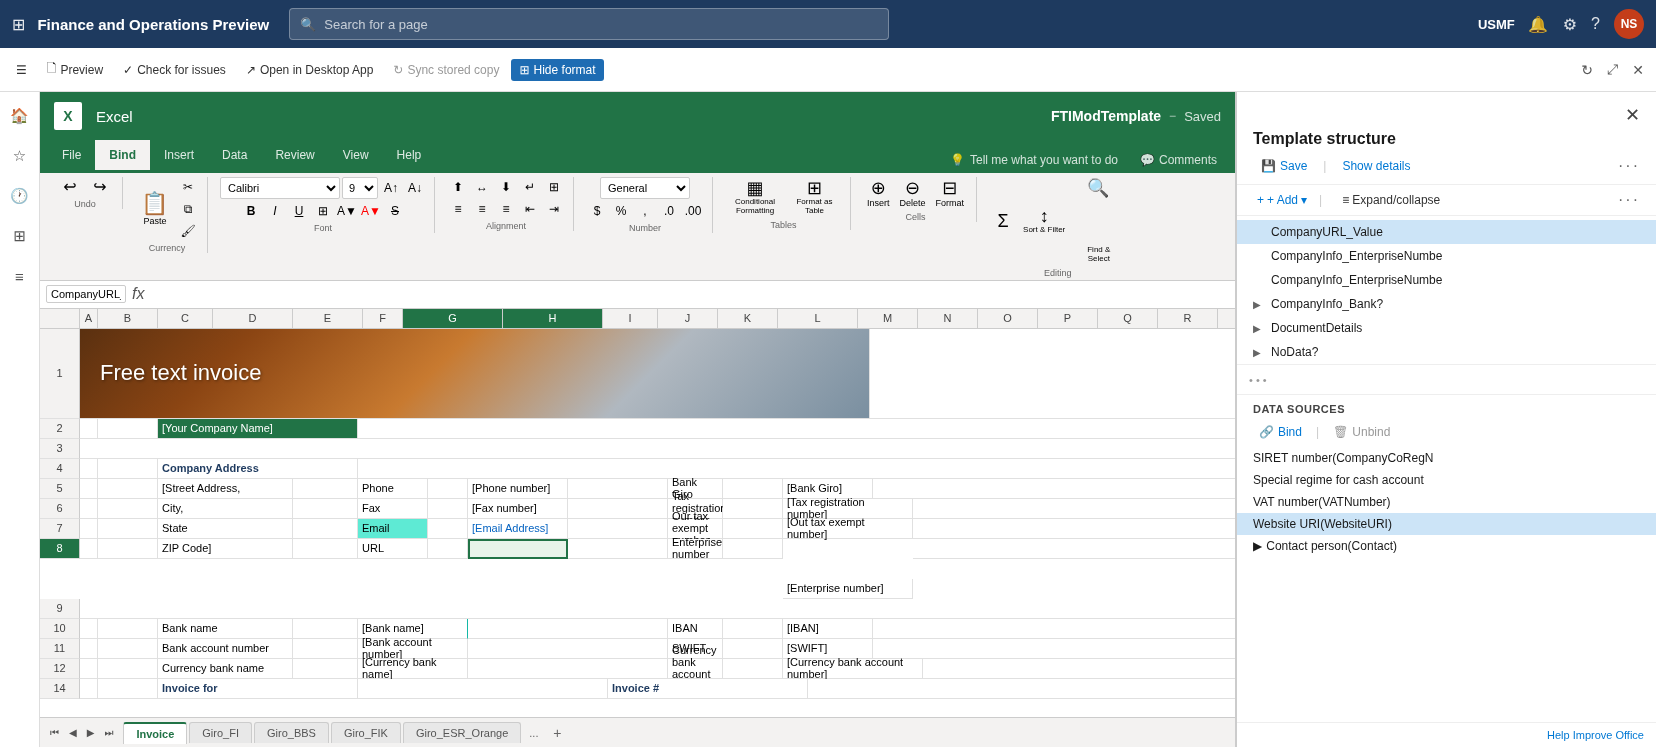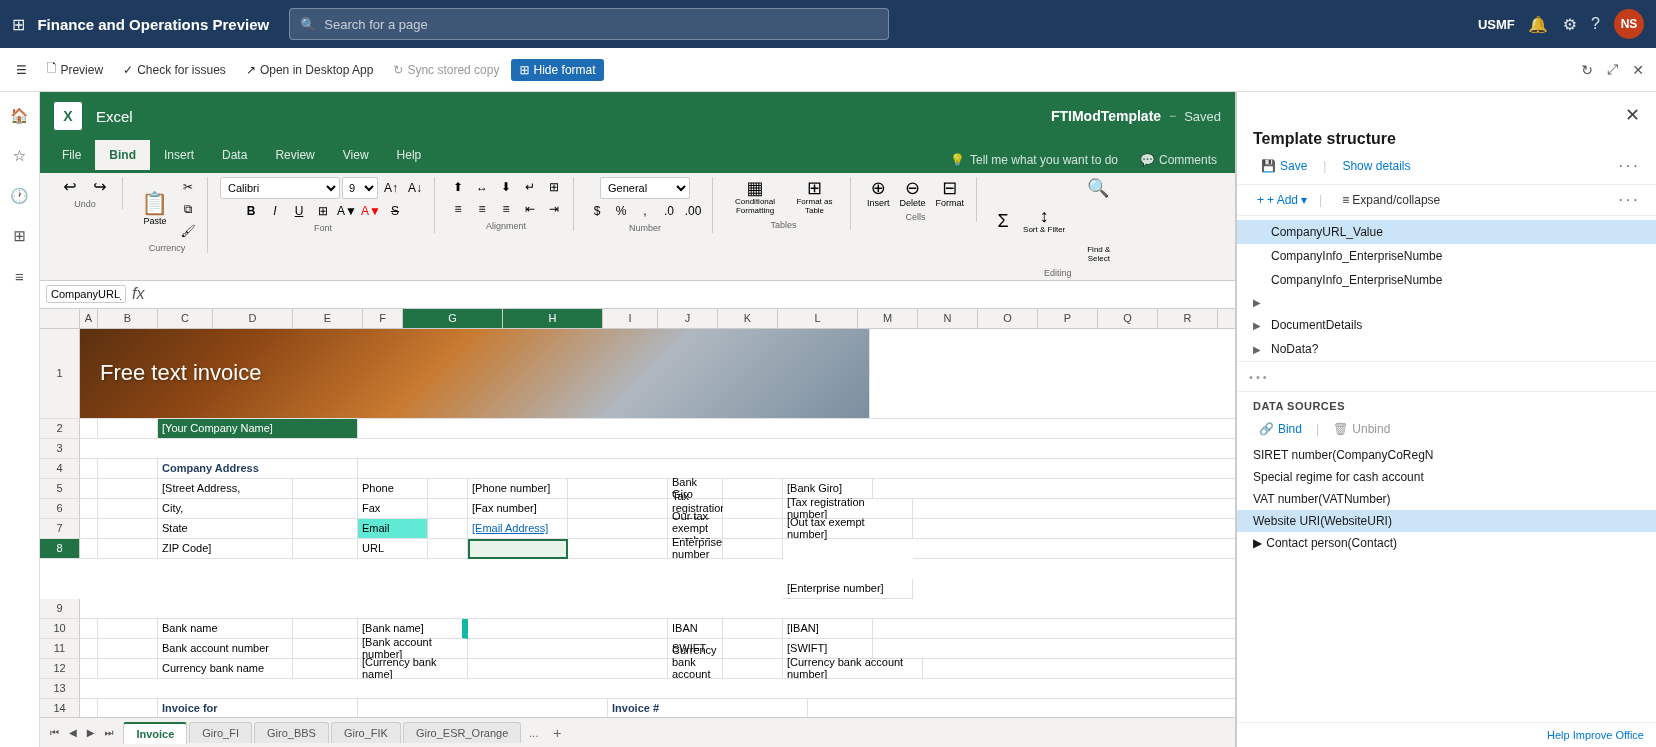--- a/index.html
+++ b/index.html
@@ -734,21 +734,21 @@
         </div>
 
         <div style="display:flex;">
           <div style="width:40px;min-width:40px;background:#f3f2f1;border-right:1px solid #ccc;border-bottom:1px solid #e0e0e0;display:flex;align-items:center;justify-content:center;font-size:11px;color:#444;height:20px;">7</div>
           <div style="width:18px;height:20px;border-right:1px solid #e0e0e0;border-bottom:1px solid #e0e0e0;background:white;"></div>
           <div style="width:60px;height:20px;border-right:1px solid #e0e0e0;border-bottom:1px solid #e0e0e0;background:white;"></div>
           <div style="width:135px;height:20px;border-right:1px solid #e0e0e0;border-bottom:1px solid #e0e0e0;background:white;padding:0 4px;display:flex;align-items:center;font-size:11px;">State</div>
           <div style="width:65px;height:20px;border-right:1px solid #e0e0e0;border-bottom:1px solid #e0e0e0;background:white;"></div>
           <div style="width:70px;height:20px;border-right:1px solid #e0e0e0;border-bottom:1px solid #e0e0e0;background:#5eead4;padding:0 4px;display:flex;align-items:center;font-size:11px;">Email</div>
           <div style="width:40px;height:20px;border-right:1px solid #e0e0e0;border-bottom:1px solid #e0e0e0;background:white;"></div>
-          <div style="width:100px;height:20px;border-right:1px solid #e0e0e0;border-bottom:1px solid #e0e0e0;background:white;padding:0 4px;display:flex;align-items:center;font-size:11px;text-decoration:underline;color:#0563c1;">[Email Address]</div>
+          <div style="width:100px;height:20px;border-right:1px solid #e0e0e0;border-bottom:1px solid #e0e0e0;background:white;padding:0 4px;display:flex;align-items:center;font-size:11px;color:#0563c1;">[Email Address]</div>
           <div style="width:100px;height:20px;border-right:1px solid #e0e0e0;border-bottom:1px solid #e0e0e0;background:white;"></div>
           <div style="width:55px;height:20px;border-right:1px solid #e0e0e0;border-bottom:1px solid #e0e0e0;background:white;padding:0 4px;display:flex;align-items:center;font-size:11px;">Our tax exempt number</div>
           <div style="width:60px;height:20px;border-right:1px solid #e0e0e0;border-bottom:1px solid #e0e0e0;background:white;"></div>
           <div style="width:130px;height:20px;border-right:1px solid #e0e0e0;border-bottom:1px solid #e0e0e0;background:white;padding:0 4px;display:flex;align-items:center;font-size:11px;">[Out tax exempt number]</div>
           <div style="flex:1;height:20px;border-bottom:1px solid #e0e0e0;background:white;"></div>
         </div>
 
         <div style="display:flex;">
           <div style="width:40px;min-width:40px;background:#217346;border-right:1px solid #ccc;border-bottom:1px solid #e0e0e0;display:flex;align-items:center;justify-content:center;font-size:11px;color:white;height:20px;">8</div>
           <div style="width:18px;height:20px;border-right:1px solid #e0e0e0;border-bottom:1px solid #e0e0e0;background:white;"></div>
@@ -769,21 +769,21 @@
           <div style="width:40px;min-width:40px;background:#f3f2f1;border-right:1px solid #ccc;border-bottom:1px solid #e0e0e0;display:flex;align-items:center;justify-content:center;font-size:11px;color:#444;height:20px;">9</div>
           <div style="flex:1;height:20px;border-bottom:1px solid #e0e0e0;background:white;"></div>
         </div>
 
         <div style="display:flex;">
           <div style="width:40px;min-width:40px;background:#f3f2f1;border-right:1px solid #ccc;border-bottom:1px solid #e0e0e0;display:flex;align-items:center;justify-content:center;font-size:11px;color:#444;height:20px;">10</div>
           <div style="width:18px;height:20px;border-right:1px solid #e0e0e0;border-bottom:1px solid #e0e0e0;background:white;"></div>
           <div style="width:60px;height:20px;border-right:1px solid #e0e0e0;border-bottom:1px solid #e0e0e0;background:white;"></div>
           <div style="width:135px;height:20px;border-right:1px solid #e0e0e0;border-bottom:1px solid #e0e0e0;background:white;padding:0 4px;display:flex;align-items:center;font-size:11px;">Bank name</div>
           <div style="width:65px;height:20px;border-right:1px solid #e0e0e0;border-bottom:1px solid #e0e0e0;background:white;"></div>
-          <div style="width:110px;height:20px;border-right:6px solid #14b8a6;border-bottom:1px solid #e0e0e0;background:white;padding:0 4px;display:flex;align-items:center;font-size:11px;">[Bank name]</div>
+          <div style="width:110px;height:20px;border-right:1px solid #14b8a6;border-bottom:1px solid #e0e0e0;background:white;padding:0 4px;display:flex;align-items:center;font-size:11px;">[Bank name]</div>
           <div style="width:200px;height:20px;border-right:1px solid #e0e0e0;border-bottom:1px solid #e0e0e0;background:white;"></div>
           <div style="width:55px;height:20px;border-right:1px solid #e0e0e0;border-bottom:1px solid #e0e0e0;background:white;padding:0 4px;display:flex;align-items:center;font-size:11px;">IBAN</div>
           <div style="width:60px;height:20px;border-right:1px solid #e0e0e0;border-bottom:1px solid #e0e0e0;background:white;"></div>
           <div style="width:90px;height:20px;border-right:1px solid #e0e0e0;border-bottom:1px solid #e0e0e0;background:white;padding:0 4px;display:flex;align-items:center;font-size:11px;">[IBAN]</div>
           <div style="flex:1;height:20px;border-bottom:1px solid #e0e0e0;background:white;"></div>
         </div>
 
         <div style="display:flex;">
           <div style="width:40px;min-width:40px;background:#f3f2f1;border-right:1px solid #ccc;border-bottom:1px solid #e0e0e0;display:flex;align-items:center;justify-content:center;font-size:11px;color:#444;height:20px;">11</div>
           <div style="width:18px;height:20px;border-right:1px solid #e0e0e0;border-bottom:1px solid #e0e0e0;background:white;"></div>
@@ -805,24 +805,20 @@
           <div style="width:135px;height:20px;border-right:1px solid #e0e0e0;border-bottom:1px solid #e0e0e0;background:white;padding:0 4px;display:flex;align-items:center;font-size:11px;">Currency bank name</div>
           <div style="width:65px;height:20px;border-right:1px solid #e0e0e0;border-bottom:1px solid #e0e0e0;background:white;"></div>
           <div style="width:110px;height:20px;border-right:1px solid #e0e0e0;border-bottom:1px solid #e0e0e0;background:white;padding:0 4px;display:flex;align-items:center;font-size:11px;">[Currency bank name]</div>
           <div style="width:200px;height:20px;border-right:1px solid #e0e0e0;border-bottom:1px solid #e0e0e0;background:white;"></div>
           <div style="width:55px;height:20px;border-right:1px solid #e0e0e0;border-bottom:1px solid #e0e0e0;background:white;padding:0 4px;display:flex;align-items:center;font-size:11px;">Currency bank account number</div>
           <div style="width:60px;height:20px;border-right:1px solid #e0e0e0;border-bottom:1px solid #e0e0e0;background:white;"></div>
           <div style="width:140px;height:20px;border-right:1px solid #e0e0e0;border-bottom:1px solid #e0e0e0;background:white;padding:0 4px;display:flex;align-items:center;font-size:11px;">[Currency bank account number]</div>
           <div style="flex:1;height:20px;border-bottom:1px solid #e0e0e0;background:white;"></div>
         </div>
 
-        <div style="display:flex;">
-          <div style="width:40px;min-width:40px;background:#f3f2f1;border-right:1px solid #ccc;border-bottom:1px solid #e0e0e0;display:flex;align-items:center;justify-content:center;font-size:11px;color:#444;height:20px;">13</div>
-          <div style="flex:1;height:20px;border-bottom:1px solid #e0e0e0;background:white;"></div>
-        </div>
 
         <div style="display:flex;">
           <div style="width:40px;min-width:40px;background:#f3f2f1;border-right:1px solid #ccc;border-bottom:1px solid #e0e0e0;display:flex;align-items:center;justify-content:center;font-size:11px;color:#444;height:20px;">14</div>
           <div style="width:18px;height:20px;border-right:1px solid #e0e0e0;border-bottom:1px solid #e0e0e0;background:white;"></div>
           <div style="width:60px;height:20px;border-right:1px solid #e0e0e0;border-bottom:1px solid #e0e0e0;background:white;"></div>
           <div style="width:200px;height:20px;border-right:1px solid #e0e0e0;border-bottom:1px solid #e0e0e0;background:white;padding:0 4px;display:flex;align-items:center;font-size:11px;font-weight:700;color:#1e3a5f;">Invoice for</div>
           <div style="width:250px;height:20px;border-right:1px solid #e0e0e0;border-bottom:1px solid #e0e0e0;background:white;"></div>
           <div style="width:200px;height:20px;border-right:1px solid #e0e0e0;border-bottom:1px solid #e0e0e0;background:white;padding:0 4px;display:flex;align-items:center;font-size:11px;font-weight:700;color:#1e3a5f;">Invoice #</div>
           <div style="flex:1;height:20px;border-bottom:1px solid #e0e0e0;background:white;"></div>
         </div>
@@ -893,20 +889,21 @@
         <span class="tree-item-text">CompanyInfo_EnterpriseNumbe</span>
       </div>
 
       <div class="tree-item">
         <span class="tree-chevron"></span>
         <span class="tree-item-text">CompanyInfo_EnterpriseNumbe</span>
       </div>
 
       <div class="tree-item">
         <span class="tree-chevron">▶</span>
+        <span class="tree-item-text">CompanyInfo_Bank?</span>
       </div>
 
       <div class="tree-item">
         <span class="tree-chevron">▶</span>
         <span class="tree-item-text">DocumentDetails</span>
       </div>
 
       <div class="tree-item">
         <span class="tree-chevron">▶</span>
         <span class="tree-item-text">NoData?</span>

